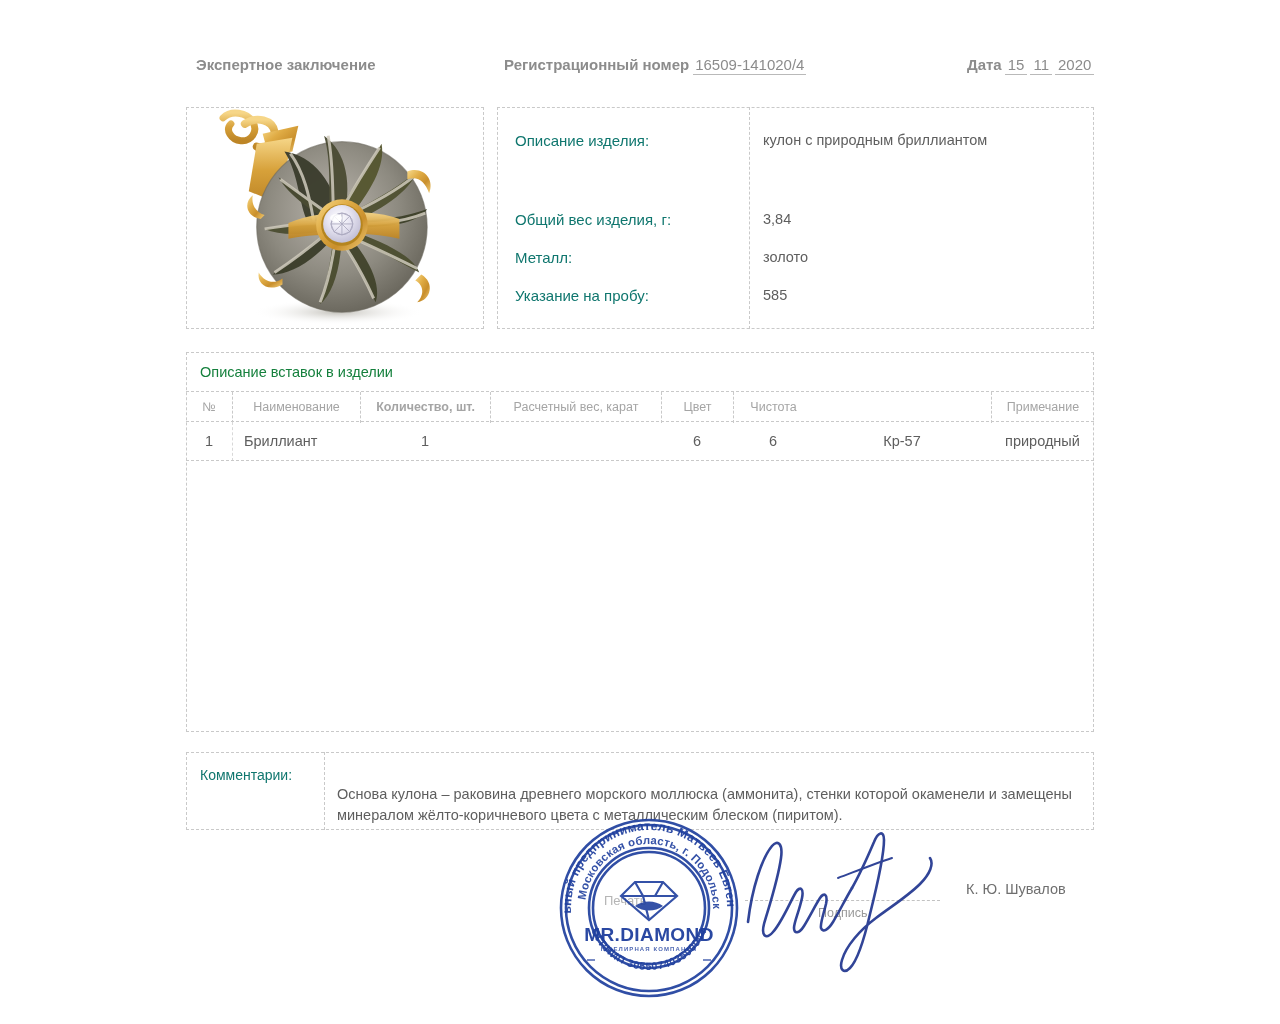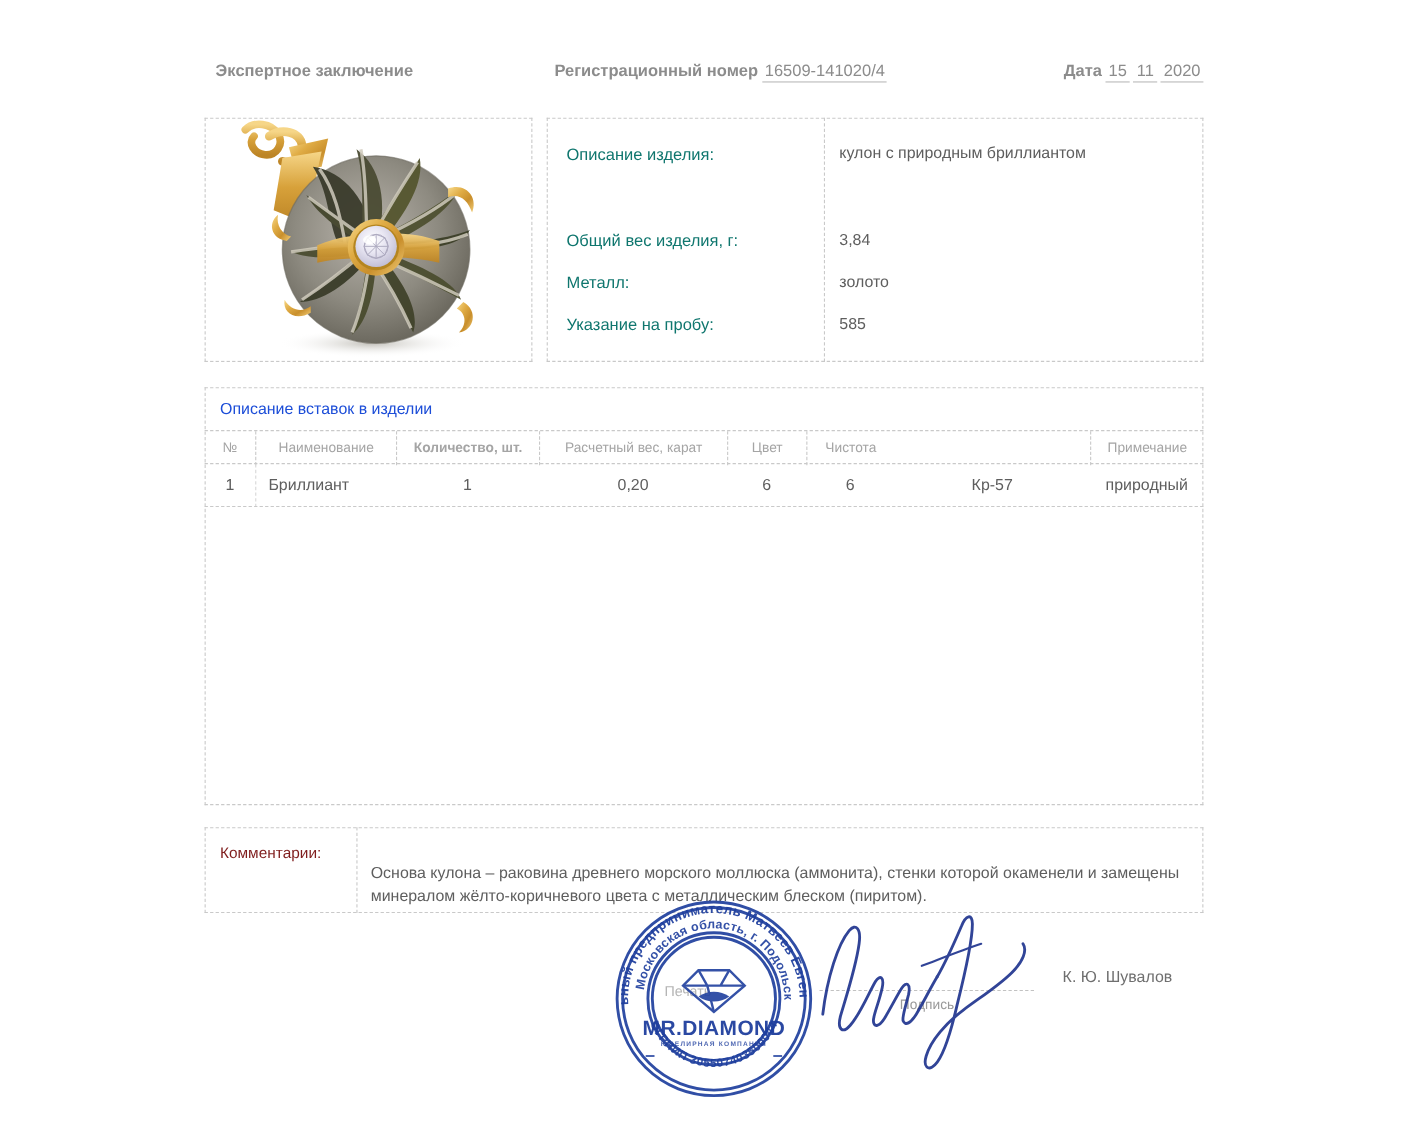--- a/index.html
+++ b/index.html
@@ -142,21 +142,21 @@
     top: 352px;
     width: 908px;
     height: 380px;
     box-sizing: border-box;
   }
   .ins-caption {
     position: absolute;
     left: 13px;
     top: 11px;
     font-size: 14.5px;
-    color: #1d4ed8;
+    color: #15803d;
     white-space: nowrap;
   }
   .ins-head {
     position: absolute;
     left: -1px;
     top: 38px;
     width: 908px;
     height: 31px;
     border-top: 1px dashed #c9c9c9;
     border-bottom: 1px dashed #c9c9c9;
@@ -224,21 +224,21 @@
     top: -1px;
     width: 0;
     height: 78px;
     border-left: 1px dashed #c9c9c9;
   }
   .com-label {
     position: absolute;
     left: 13px;
     top: 14px;
     font-size: 14px;
-    color: #7f1d1d;
+    color: #0f766e;
     white-space: nowrap;
   }
   .com-text {
     position: absolute;
     left: 150px;
     top: 31px;
     width: 740px;
     font-size: 14.5px;
     line-height: 21px;
     color: #5e5e5e;
@@ -451,21 +451,20 @@
       <div class="ins-head-cell" style="left:547px;width:80px;">Чистота</div>
       <div class="ins-head-cell" style="left:805px;width:103px;">Примечание</div>
     </div>
 
     <div class="ins-left-edge"></div>
 
     <div class="ins-row">
       <div class="ins-cell" style="left:0px;width:46px;">1</div>
       <div class="ins-cell name" style="left:46px;width:128px;">Бриллиант</div>
       <div class="ins-cell" style="left:174px;width:130px;">1</div>
-      <div class="ins-cell" style="left:304px;width:171px;">0,20</div>
       <div class="ins-cell" style="left:475px;width:72px;">6</div>
       <div class="ins-cell" style="left:547px;width:80px;">6</div>
       <div class="ins-cell" style="left:627px;width:178px;">Кр-57</div>
       <div class="ins-cell" style="left:805px;width:103px;">природный</div>
     </div>
   </div>
 
   <div class="com-box dashed">
     <div class="com-divider"></div>
     <div class="com-label">Комментарии:</div>

